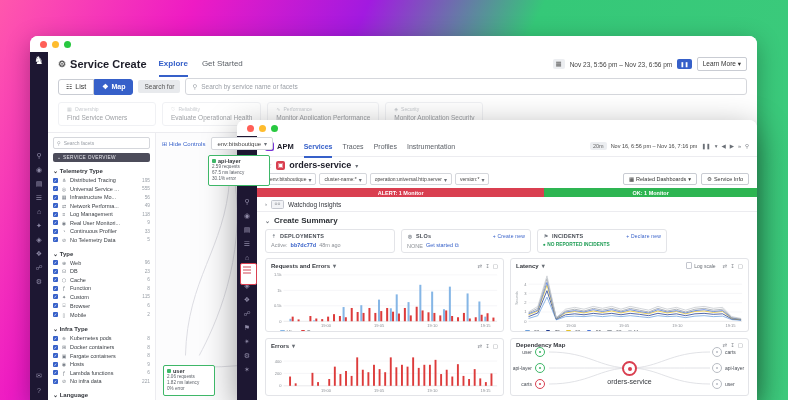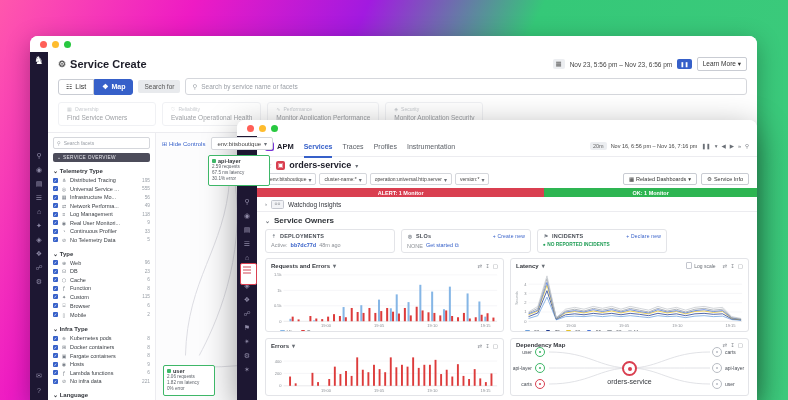--- a/index.html
+++ b/index.html
@@ -143,20 +143,24 @@
         <span>✉</span>
         <span>?</span>
       </div>
   </div>
   <div class="bmain">
     <div class="bheader">
       <div class="btitle">
         <span class="gear">⚙</span>
         <span>Service Create</span>
       </div>
+      <div class="btabs" id="btabs">
+          <span class="btab active">Explore</span>
+          <span class="btab">Get Started</span>
+        </div>
       <div class="bh-right">
         <span class="chip">▦</span>
         <span>Nov 23, 5:56 pm – Nov 23, 6:56 pm</span>
         <span class="pausebtn">❚❚</span>
         <span class="learnmore"><span>Learn More</span> ▾</span>
       </div>
     </div>
     <div class="btoolbar">
       <div class="seg">
         <span class="segbtn first">
@@ -489,21 +493,21 @@
       <div class="mon-ok">OK: 1 Monitor</div>
     </div>
     <div class="wdrow">
       <span class="caret">›</span>
       <span class="wdicon">⊙⊙</span>
       <span>Watchdog Insights</span>
     </div>
     <div class="summary">
       <div class="sumtitle">
         <span class="caret">⌄</span>
-        <span>Service Owners</span>
+        <span>Create Summary</span>
       </div>
       <div class="cards">
         <div class="scard">
           <div class="hd">
               <span class="ficon">⇡</span>
               <span>DEPLOYMENTS</span>
             </div>
           <div class="bd">
               <span class="muted">Active:</span>
             <span class="hash">bb7dc77d</span>

